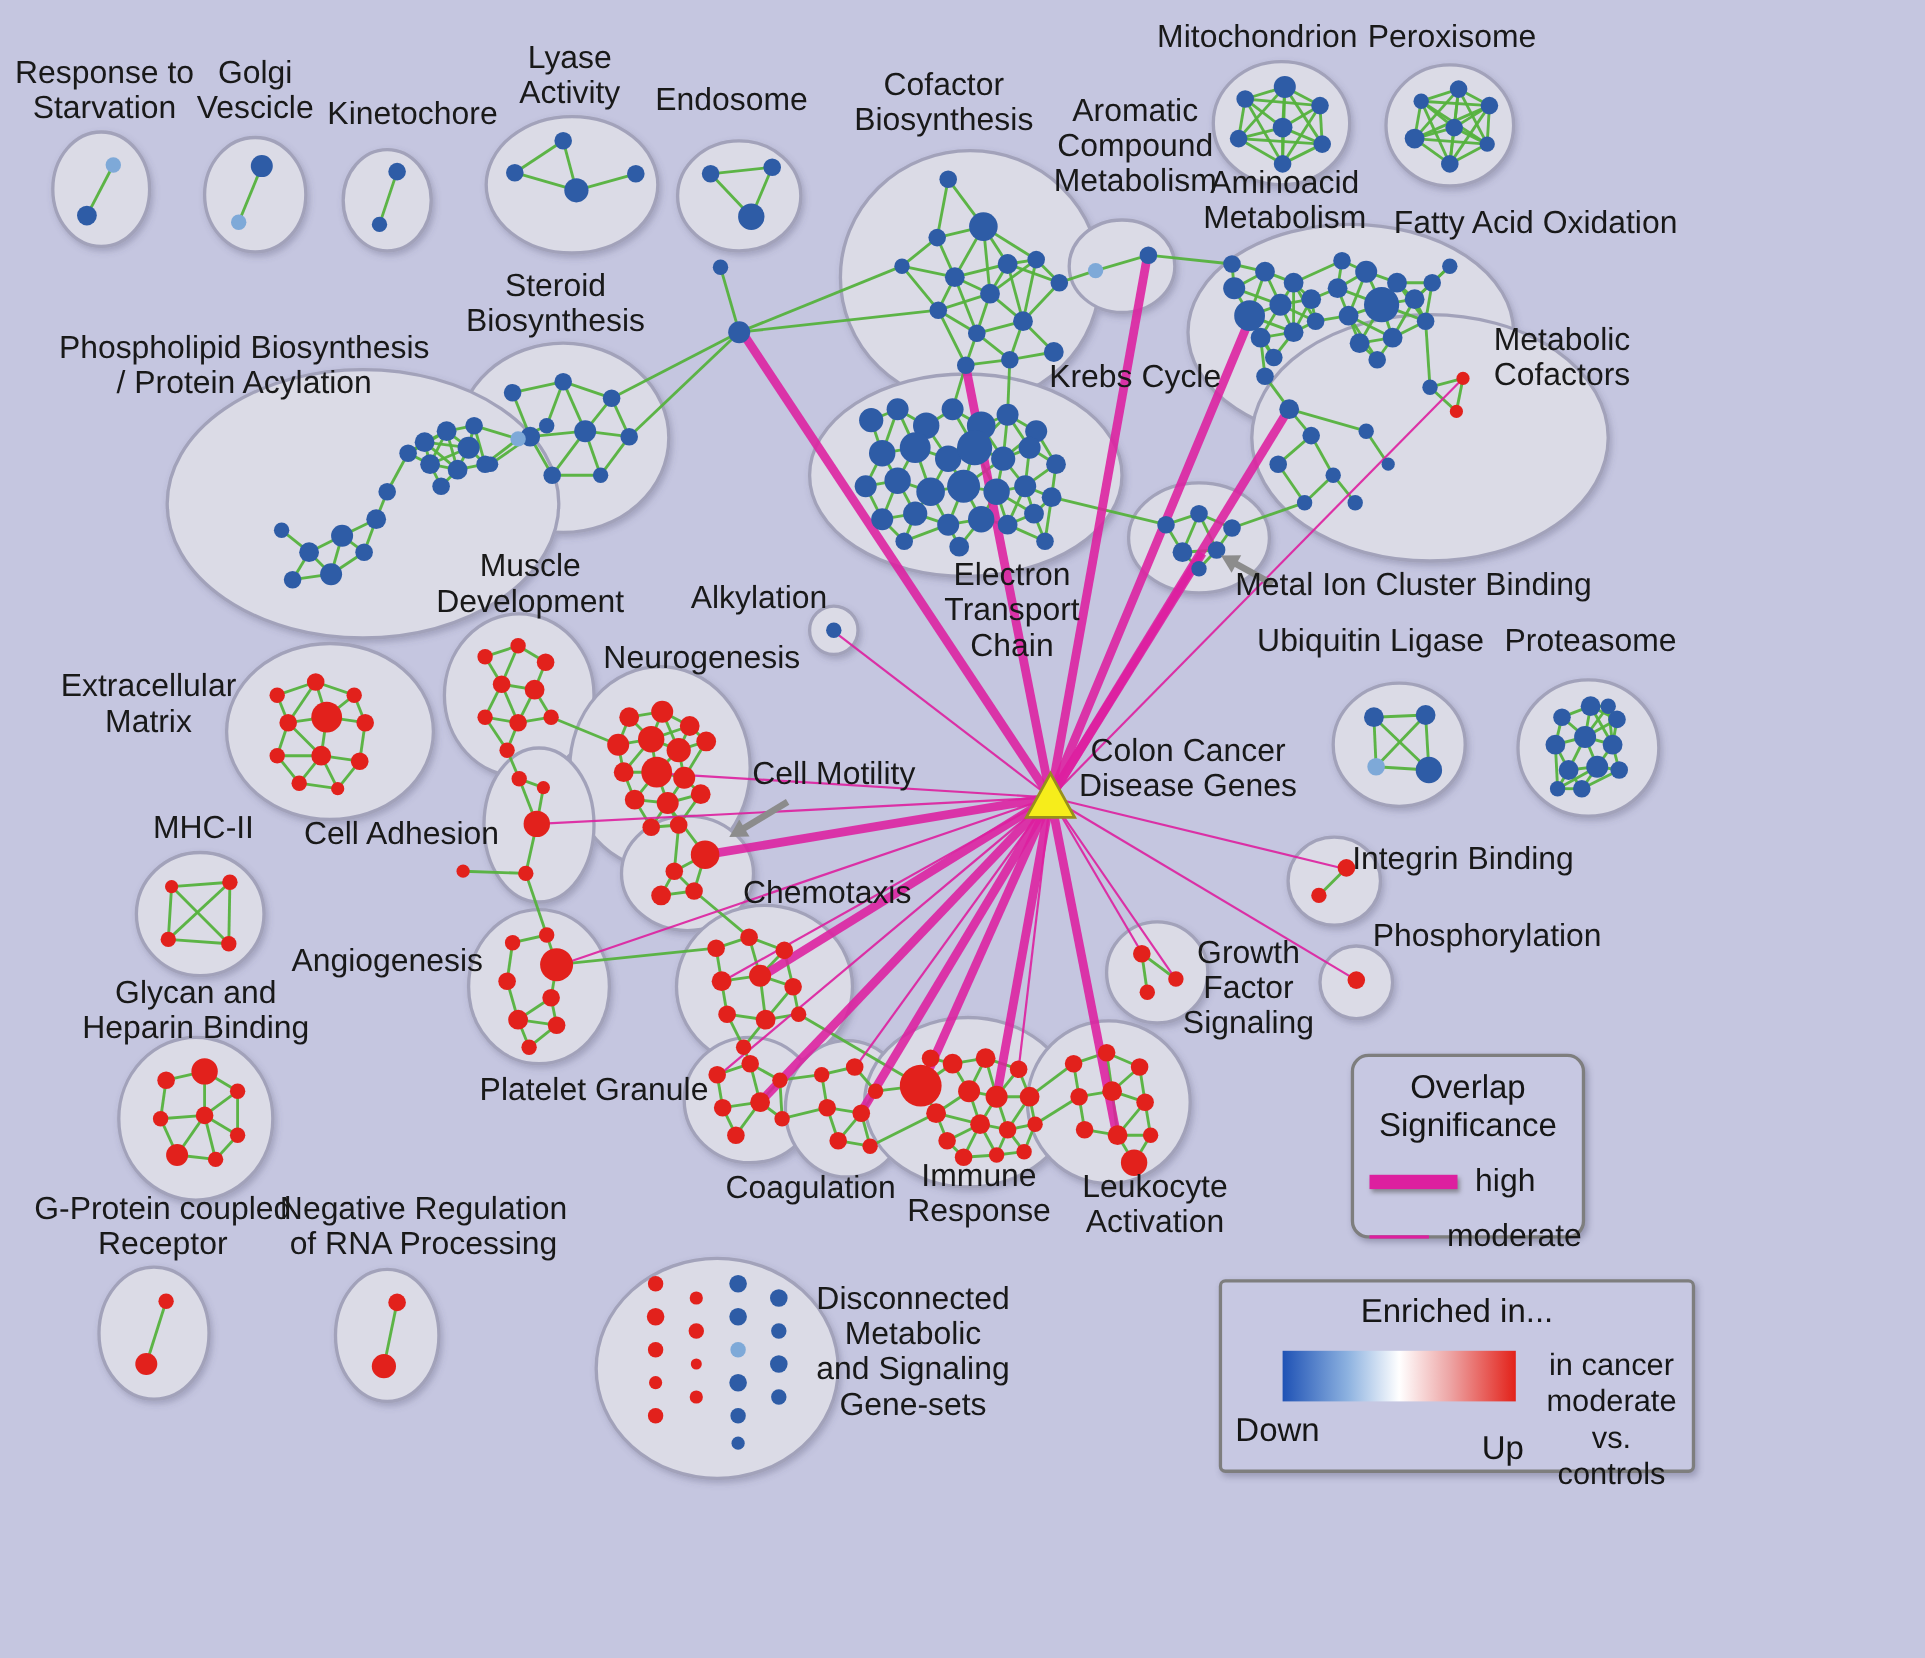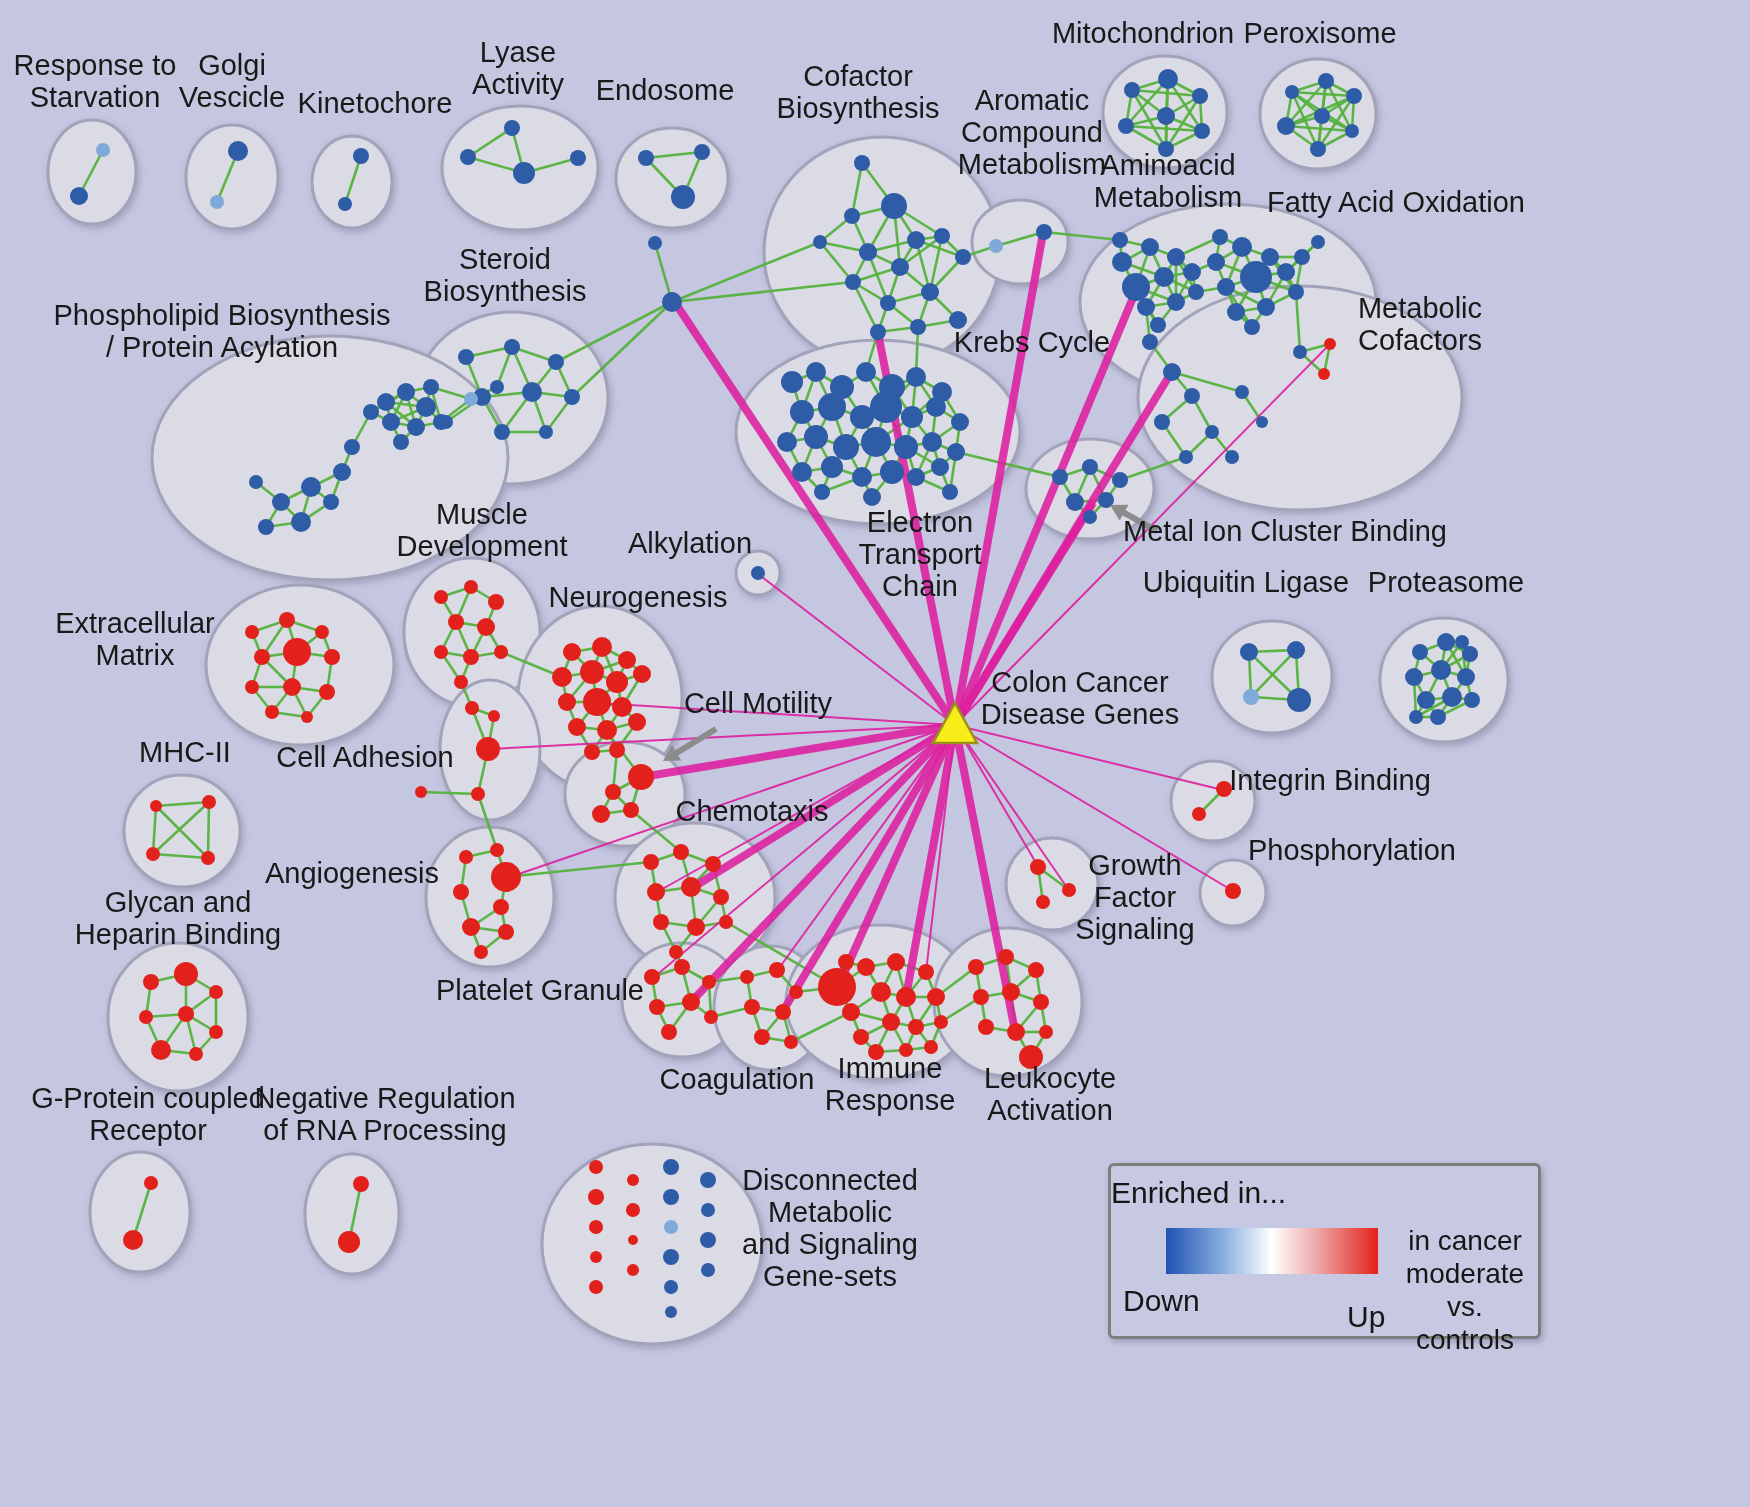--- a/index.html
+++ b/index.html
@@ -16,21 +16,21 @@
   .arrow-line{stroke:#8c8c8c;stroke-width:6;}
   .arrow-head{fill:#8c8c8c;}
   .legend{position:absolute;border:3px solid #7e7e7e;background:#c7c8e2;color:#161616;box-sizing:border-box;}
   #legend-sig{left:1228px;top:958px;width:213px;height:168px;border-radius:16px;box-shadow:2px 3px 6px rgba(60,60,90,0.35);}
   .sig-title{text-align:center;font-size:30px;line-height:35px;margin-top:10px;}
   .sig-row{display:flex;align-items:center;margin:17px 0 0 14px;}
   .bar-high{width:80px;height:13px;background:#dd1f9f;box-shadow:2px 3px 4px rgba(80,80,80,0.55);}
   .bar-mod{width:80px;height:3px;background:#dd1f9f;}
   .sig-row .txt{margin-left:16px;font-size:29px;}
   #legend-enr{left:1108px;top:1163px;width:433px;height:176px;border-radius:6px;box-shadow:2px 3px 6px rgba(60,60,90,0.3);}
-  .enr-title{text-align:left;font-size:30px;margin-top:10px;}
+  .enr-title{text-align:center;font-size:30px;margin-top:10px;}
   #enr-grad{position:absolute;left:55px;top:62px;width:212px;height:46px;}
   .enr-down{position:absolute;left:12px;top:118px;font-size:30px;}
   .enr-up{position:absolute;left:236px;top:134px;font-size:30px;}
   .enr-note{position:absolute;left:284px;top:58px;width:140px;text-align:center;font-size:28px;line-height:33px;}
 </style>
 </head>
 <body>
 
 <div id="stage" style="background: rgb(197, 198, 224);">
   <svg id="net" width="1750" height="1507" viewBox="0 0 1750 1507">
@@ -1008,20 +1008,34 @@
         <text x="1135" y="875" text-anchor="middle" class="lbl"><tspan x="1135" dy="0">Growth</tspan><tspan x="1135" dy="32">Factor</tspan><tspan x="1135" dy="32">Signaling</tspan></text>
         <text x="1330" y="790" text-anchor="middle" class="lbl"><tspan x="1330" dy="0">Integrin Binding</tspan></text>
         <text x="1352" y="860" text-anchor="middle" class="lbl"><tspan x="1352" dy="0">Phosphorylation</tspan></text>
         <text x="148" y="1108" text-anchor="middle" class="lbl"><tspan x="148" dy="0">G-Protein coupled</tspan><tspan x="148" dy="32">Receptor</tspan></text>
         <text x="385" y="1108" text-anchor="middle" class="lbl"><tspan x="385" dy="0">Negative Regulation</tspan><tspan x="385" dy="32">of RNA Processing</tspan></text>
         <text x="830" y="1190" text-anchor="middle" class="lbl"><tspan x="830" dy="0">Disconnected</tspan><tspan x="830" dy="32">Metabolic</tspan><tspan x="830" dy="32">and Signaling</tspan><tspan x="830" dy="32">Gene-sets</tspan></text>
         <text x="1032" y="352" text-anchor="middle" class="lbl"><tspan x="1032" dy="0">Krebs Cycle</tspan></text>
       </g>
     </svg>
 
+  <div id="legend-sig" class="legend">
+    <div class="sig-title">
+      <span>Overlap</span><br>
+      <span>Significance</span>
+    </div>
+    <div class="sig-row">
+      <span class="bar-high"></span>
+      <span class="txt">high</span>
+    </div>
+    <div class="sig-row">
+      <span class="bar-mod"></span>
+      <span class="txt">moderate</span>
+    </div>
+  </div>
 
   <div id="legend-enr" class="legend">
     <div class="enr-title">Enriched in...</div>
     <div id="enr-grad" style="background: linear-gradient(to right, rgb(31, 82, 181), rgb(141, 178, 224) 28%, rgb(255, 255, 255) 50%, rgb(237, 164, 164) 72%, rgb(227, 33, 25));"></div>
     <div class="enr-down">Down</div>
     <div class="enr-up">Up</div>
     <div class="enr-note">
       <span>in cancer</span><br>
       <span>moderate</span><br>
       <span>vs. controls</span>

